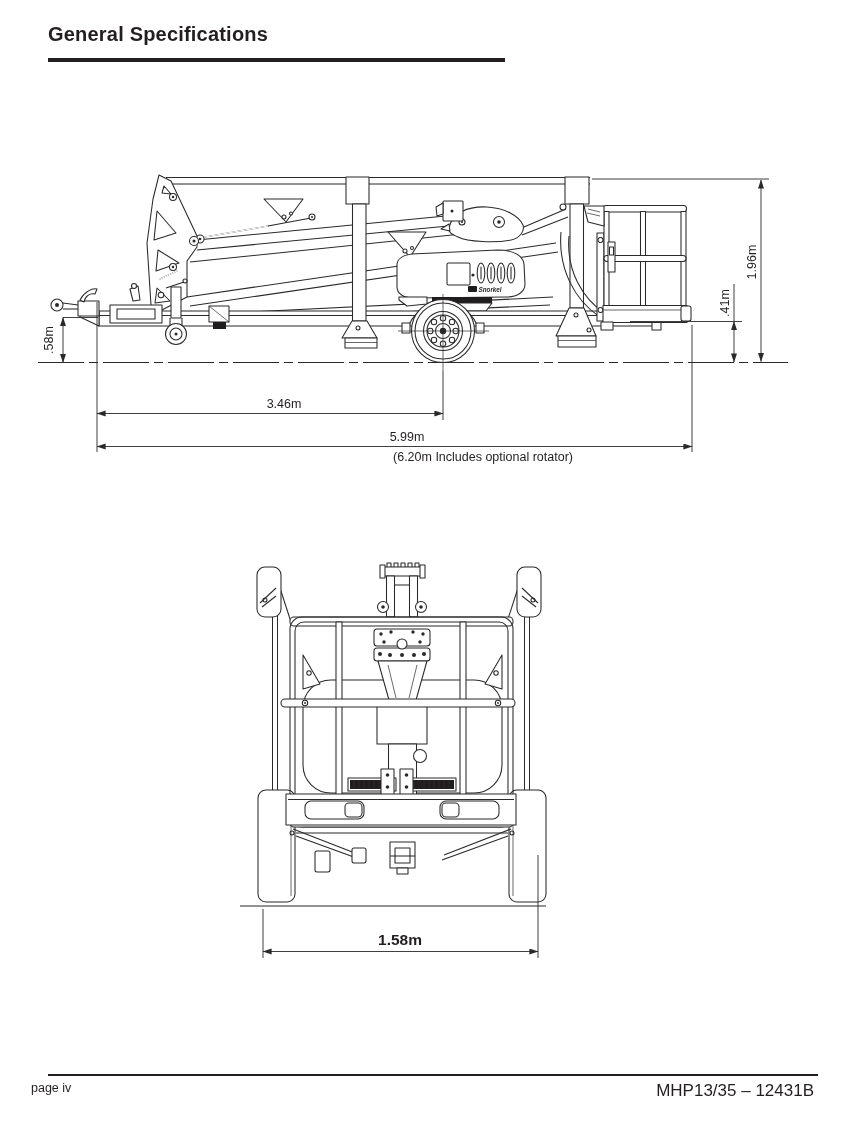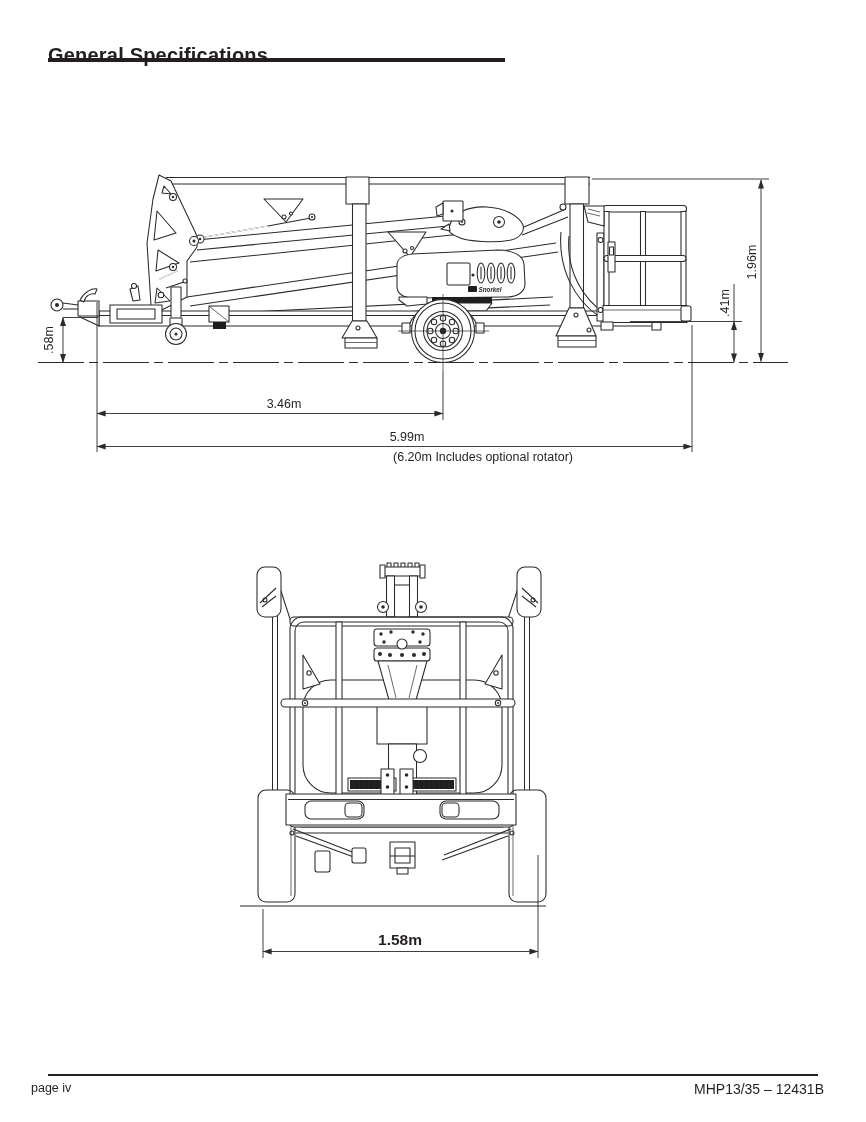--- a/index.html
+++ b/index.html
@@ -1,22 +1,22 @@
 <!DOCTYPE html>
 <html><head>
 <meta charset="utf-8">
 <style>
   html,body{margin:0;padding:0;background:#e8e8e8;}
   #page{position:relative;width:866px;height:1122px;background:#ffffff;margin:0 auto;
         font-family:"Liberation Sans",sans-serif;color:#231f20;overflow:hidden;}
-  #title{position:absolute;left:48px;top:44px;font-size:20px;font-weight:bold;letter-spacing:.2px;}
+  #title{position:absolute;left:48px;top:23px;font-size:20px;font-weight:bold;letter-spacing:.2px;}
   #title-rule{position:absolute;left:48px;top:58px;width:457px;height:4px;background:#231f20;}
   #footer-rule{position:absolute;left:48px;top:1074px;width:770px;height:2px;background:#231f20;}
   #footer-left{position:absolute;left:31px;top:1081px;font-size:12.5px;}
-  #footer-right{position:absolute;right:42px;top:1081px;font-size:14px;}
+  #footer-right{position:absolute;right:52px;top:1081px;font-size:17px;}
   svg{position:absolute;overflow:visible;}
   svg *{stroke:#2b2929;fill:none;stroke-width:1.05;stroke-linejoin:round;}
   svg .f{fill:#ffffff;}
   svg .d{fill:#1f1d1e;stroke:none;}
   svg .dot{fill:#2b2929;stroke:none;}
   svg .w{stroke:#ffffff;}
   svg .dim{stroke-width:0.9;}
   svg .cl{stroke-width:0.7;}
   svg text{font-family:"Liberation Sans",sans-serif;fill:#231f20;stroke:none;font-size:12.5px;}
   svg text.big{font-size:15.5px;font-weight:bold;}

